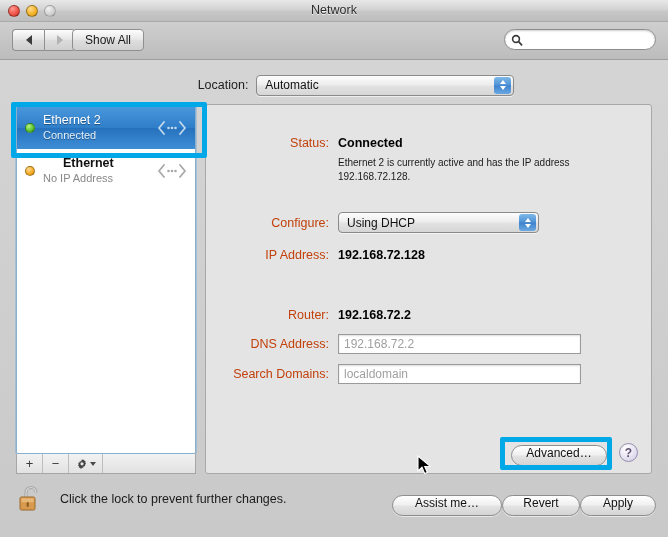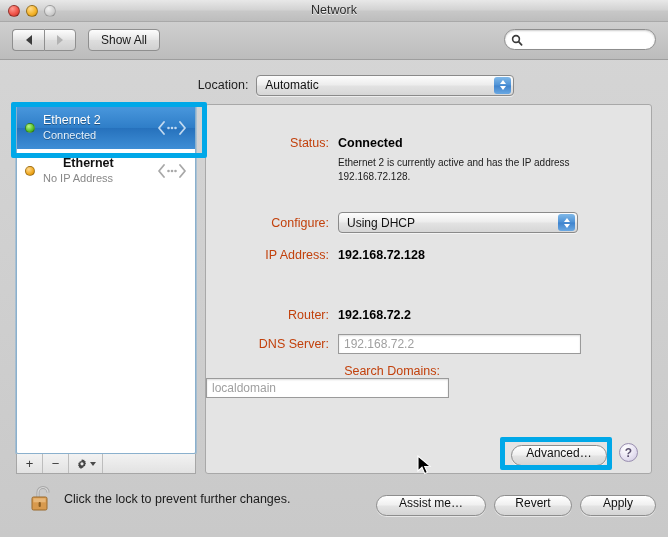--- a/index.html
+++ b/index.html
@@ -49,21 +49,21 @@
     background: linear-gradient(to bottom, #fdfdfd 0%, #e4e4e4 48%, #dcdcdc 52%, #cfcfcf 100%);
     border: 1px solid #8f8f8f;
     display: flex; align-items: center; justify-content: center;
   }
   .segbtn:first-child { border-radius: 4px 0 0 4px; border-right: none; }
   .segbtn:last-child  { border-radius: 0 4px 4px 0; }
   .arrow-l, .arrow-r { width: 0; height: 0; border-top: 5px solid transparent; border-bottom: 5px solid transparent; }
   .arrow-l { border-right: 6px solid #3b3b3b; }
   .arrow-r { border-left: 6px solid #b3b3b3; }
   .showall {
-    position: absolute; left: 88px; top: 7px; height: 22px; padding: 0 12px;
+    position: absolute; left: 72px; top: 7px; height: 22px; padding: 0 12px;
     background: linear-gradient(to bottom, #fdfdfd 0%, #e6e6e6 48%, #dedede 52%, #d0d0d0 100%);
     border: 1px solid #8f8f8f; border-radius: 4px;
     display: flex; align-items: center; font-size: 12px; color: #1a1a1a;
   }
   .searchbox {
     position: absolute; right: 12px; top: 7px; width: 152px; height: 21px;
     background: #fff; border: 1px solid #8d8d8d; border-radius: 11px;
     box-shadow: inset 0 1px 2px rgba(0,0,0,.2);
     display: flex; align-items: center; padding-left: 6px;
   }
@@ -161,23 +161,23 @@
 
   .helpbtn {
     position: absolute; width: 19px; height: 19px; border-radius: 50%;
     border: 1px solid #9a8fb0;
     background: radial-gradient(circle at 35% 28%, #ffffff 0%, #e7e2f2 55%, #cdc6e0 100%);
     display: flex; align-items: center; justify-content: center;
     font-size: 12px; font-weight: bold; color: #5b5170;
   }
 
   
-  .lockrow { position: absolute; left: 30px; top: 484px; display: flex; align-items: center; gap: 8px; }
+  .lockrow { position: absolute; left: 18px; top: 484px; display: flex; align-items: center; gap: 16px; }
   .locktext { font-size: 12.5px; color: #1b1b1b; }
-  .bottom-btns { position: absolute; right: 12px; top: 495px; display: flex; gap: 8px; }
+  .bottom-btns { position: absolute; right: 12px; top: 495px; display: flex; gap: 0; }
 
   
   .annot {
     position: absolute; border: 5px solid #00a8e8; border-radius: 2px;
     pointer-events: none;
   }
 
   .cursor { position: absolute; left: 417px; top: 455px; }
 </style>
 </head>
@@ -280,48 +280,48 @@
       <span class="flabel">Status:</span>
       <span class="fvalue bold">Connected</span>
     </div>
 
     <div class="frow" style="left:132px; top:51px;">
       <span class="fdesc">Ethernet 2 is currently active and has the IP address 192.168.72.128.</span>
     </div>
 
     <div class="frow" style="left:0; top:107px; align-items:center;">
       <span class="flabel">Configure:</span>
-      <span class="popup" style="width:240px;">
+      <span class="popup" style="width:201px;">
         <span>Using DHCP</span>
         <span class="stepper">
           <span class="up"></span>
             <span class="dn"></span>
         </span>
       </span>
     </div>
 
     <div class="frow" style="left:0; top:143px;">
       <span class="flabel">IP Address:</span>
       <span class="fvalue bold">192.168.72.128</span>
     </div>
 
 
     <div class="frow" style="left:0; top:203px;">
       <span class="flabel">Router:</span>
       <span class="fvalue bold">192.168.72.2</span>
     </div>
 
     <div class="frow" style="left:0; top:229px; align-items:center;">
-      <span class="flabel">DNS Server:</span>
+      <span class="flabel">DNS Address:</span>
       <span class="textfield" style="width:243px;">
         <span>192.168.72.2</span>
       </span>
     </div>
 
-    <div class="frow" style="left:0; top:259px; align-items:flex-end;flex-direction:column;">
+    <div class="frow" style="left:0; top:259px; align-items:center;">
       <span class="flabel">Search Domains:</span>
       <span class="textfield" style="width:243px;">
         <span>localdomain</span>
       </span>
     </div>
 
     <div class="pushbtn" style="position:absolute; left:305px; top:340px; width:96px;">
       <span>Advanced…</span>
     </div>
   </div>

